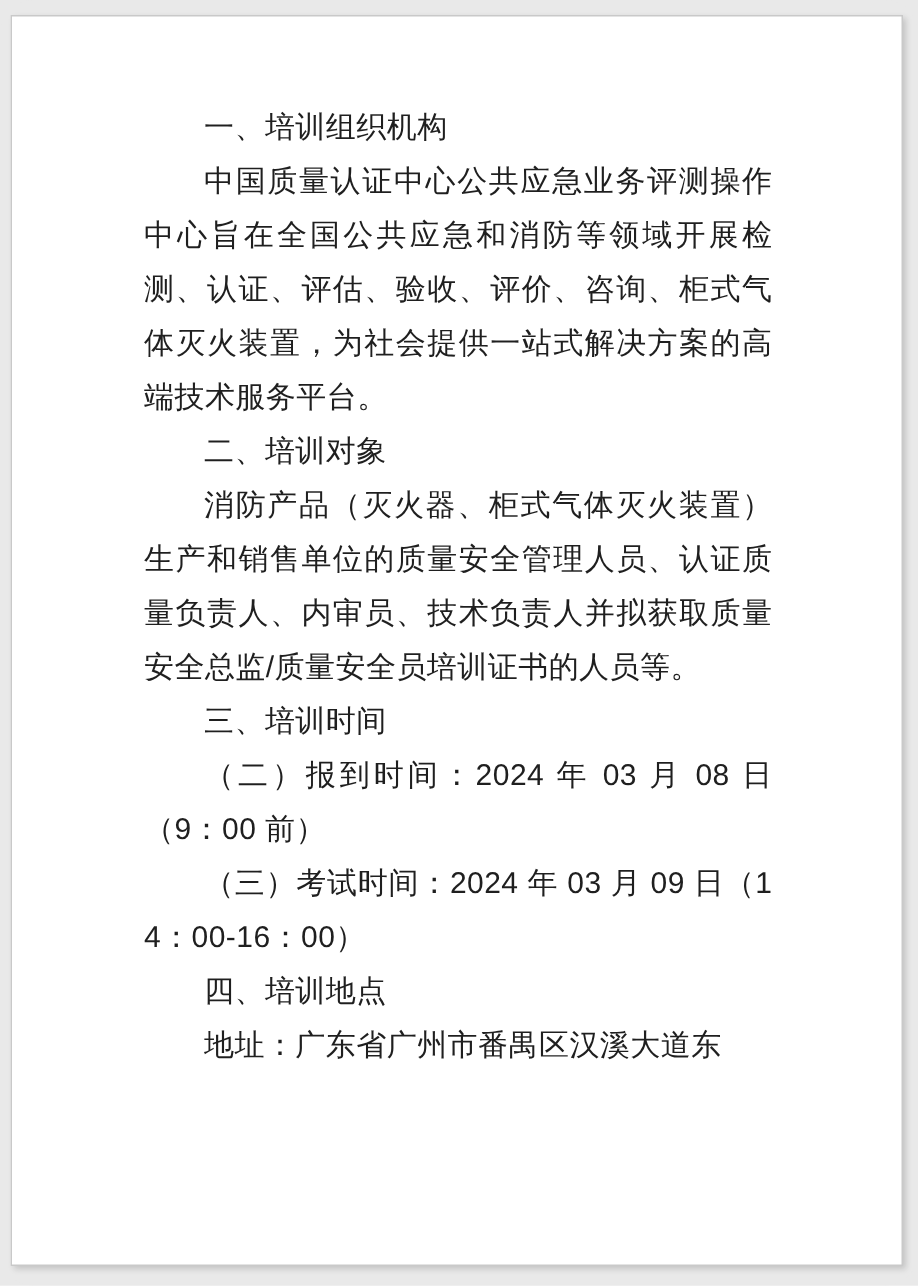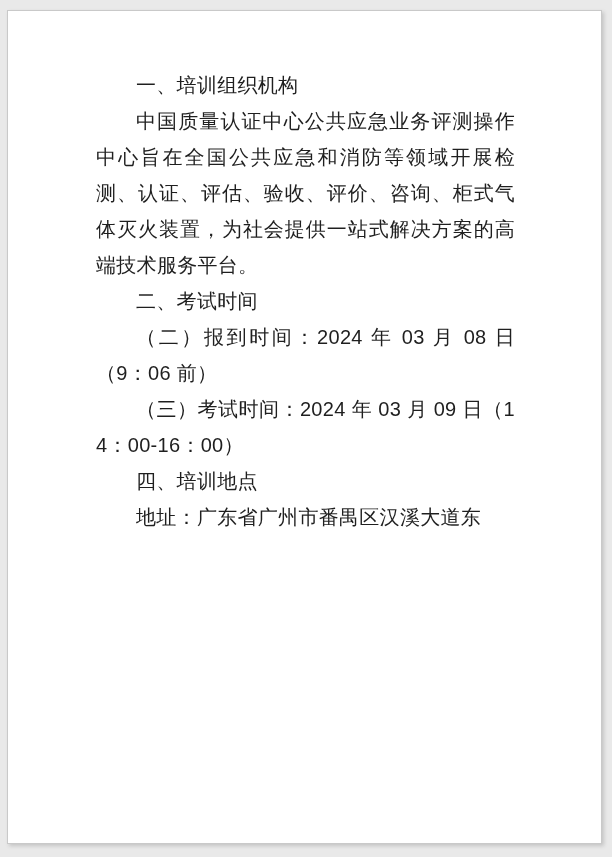--- a/index.html
+++ b/index.html
@@ -45,21 +45,23 @@
   }
 </style>
 </head>
 <body>
 
 <div class="canvas">
   <div class="paper">
     <div class="doc-body">
       <p class="heading">一、培训组织机构</p>
       <p class="para">中国质量认证中心公共应急业务评测操作中心旨在全国公共应急和消防等领域开展检测、认证、评估、验收、评价、咨询、柜式气体灭火装置，为社会提供一站式解决方案的高端技术服务平台。</p>
-      <p class="heading">二、考试时间</p>
-      <p class="para">（二）报到时间：2024 年 03 月 08 日（9：06 前）</p>
+      <p class="heading">二、培训对象</p>
+      <p class="para">消防产品（灭火器、柜式气体灭火装置）生产和销售单位的质量安全管理人员、认证质量负责人、内审员、技术负责人并拟获取质量安全总监/质量安全员培训证书的人员等。</p>
+      <p class="heading">三、培训时间</p>
+      <p class="para">（二）报到时间：2024 年 03 月 08 日（9：00 前）</p>
       <p class="para">（三）考试时间：2024 年 03 月 09 日（14：00-16：00）</p>
       <p class="heading">四、培训地点</p>
       <p class="para">地址：广东省广州市番禺区汉溪大道东</p>
 
     </div>
   </div>
 </div>
 
 </body></html>

